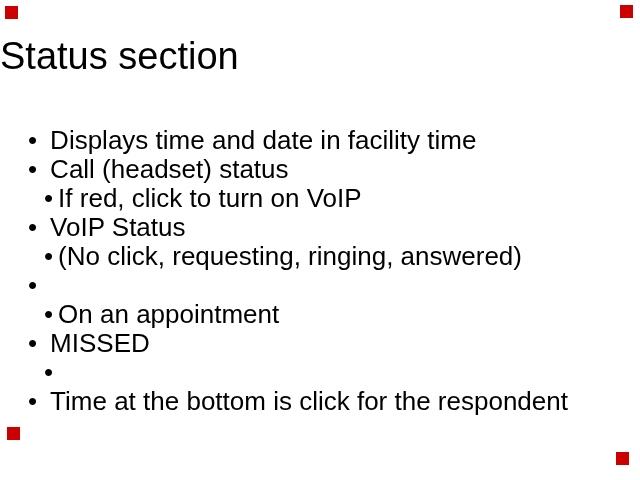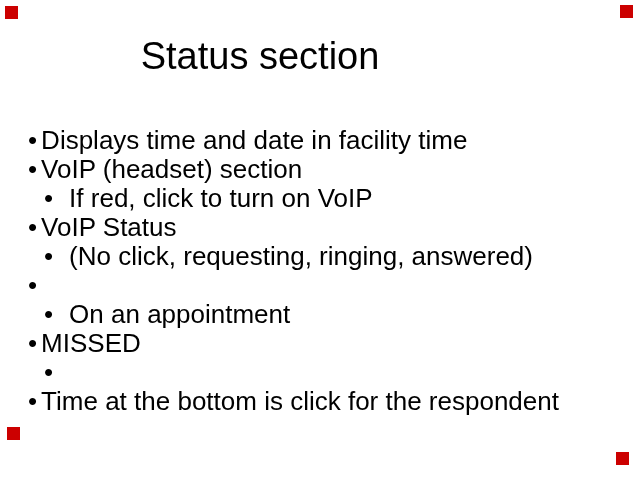--- a/index.html
+++ b/index.html
@@ -18,21 +18,21 @@
     position: relative;
     width: 640px;
     height: 480px;
     background: #ffffff;
   }
   .title {
     position: absolute;
     top: 34px;
     left: 0;
     width: 520px;
-    text-align: center;
+    text-align: left;
     font-size: 38px;
     line-height: 1.2;
     font-weight: 400;
     letter-spacing: 0px;
     white-space: nowrap;
   }
   .bullets {
     position: absolute;
     top: 126px;
     left: 28px;
@@ -46,48 +46,48 @@
     line-height: 29px;
     white-space: nowrap;
   }
   .line .b {
     flex: 0 0 auto;
   }
   .line .t {
     flex: 0 0 auto;
   }
   .line.lvl1 .t {
-    margin-left: 4px;
+    margin-left: 13px;
   }
   .line.lvl2 {
     margin-left: 16px;
   }
   .line.lvl2 .t {
-    margin-left: 16px;
+    margin-left: 5px;
   }
   .marker {
     position: absolute;
     width: 13px;
     height: 13px;
   }
 </style>
 </head>
 <body>
 
 <div class="slide">
   <div class="title">Status section</div>
 
   <div class="bullets" id="bullets">
       <div class="line lvl1">
         <span class="b">•</span>
         <span class="t">Displays time and date in facility time</span>
       </div>
       <div class="line lvl1">
         <span class="b">•</span>
-        <span class="t">VoIP (headset) section</span>
+        <span class="t">Call (headset) status</span>
       </div>
       <div class="line lvl2">
         <span class="b">•</span>
         <span class="t">If red, click to turn on VoIP</span>
       </div>
       <div class="line lvl1">
         <span class="b">•</span>
         <span class="t">VoIP Status</span>
       </div>
       <div class="line lvl2">

